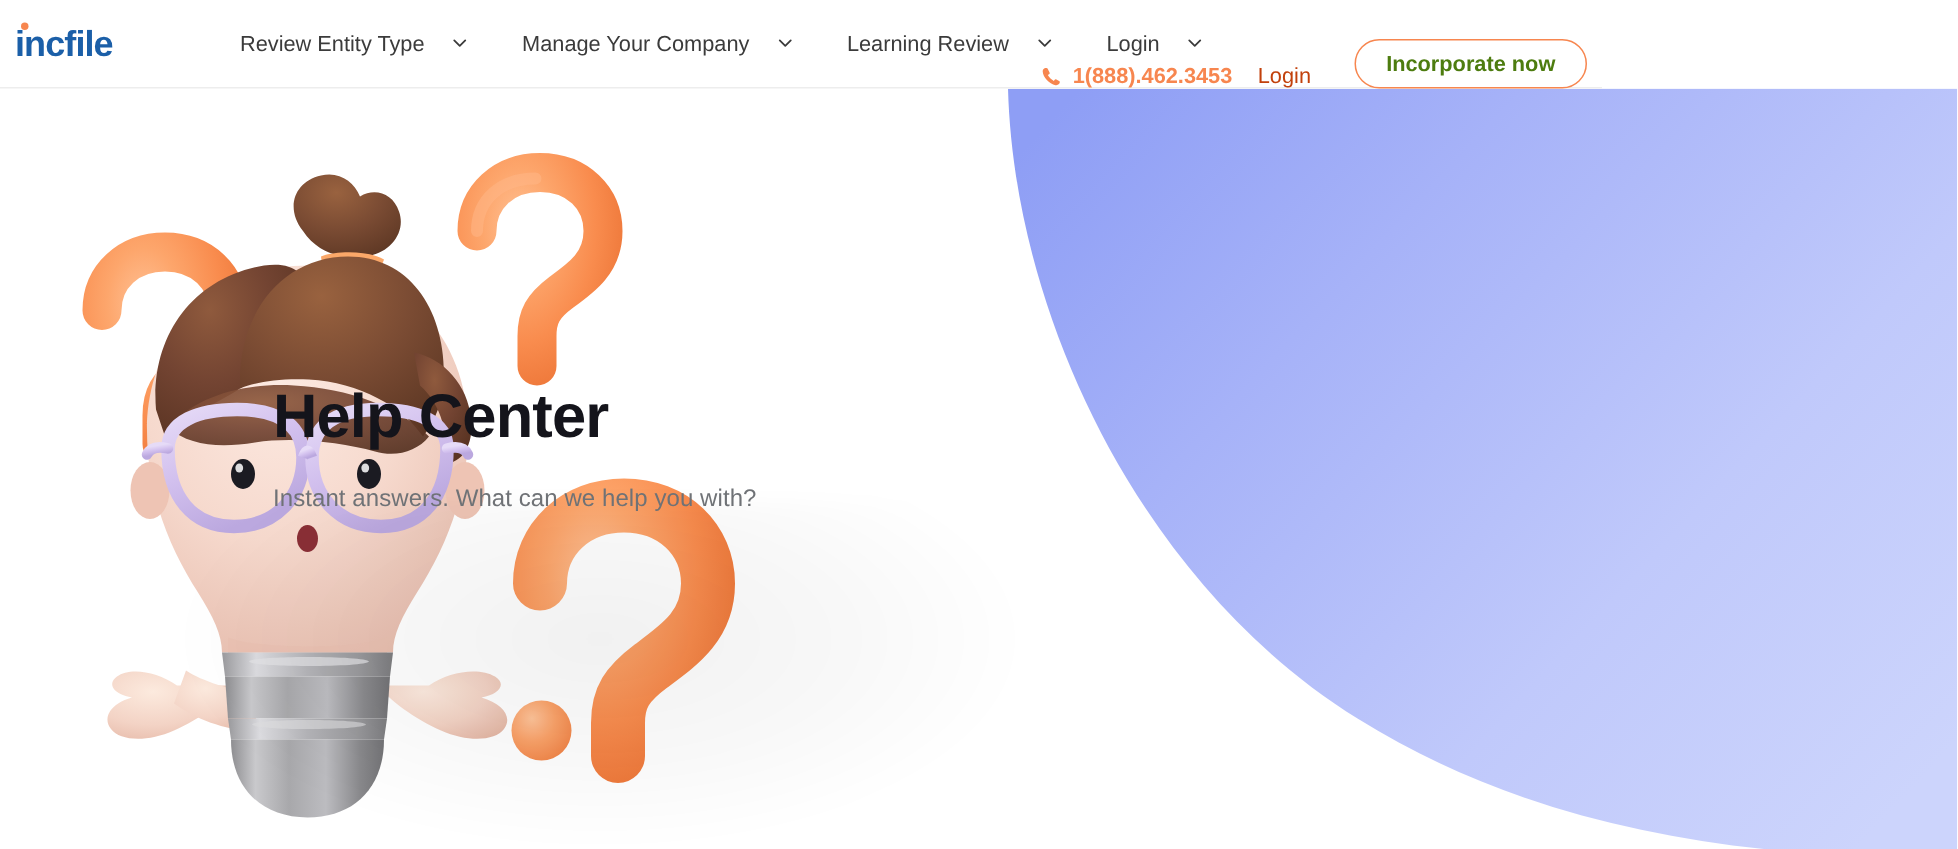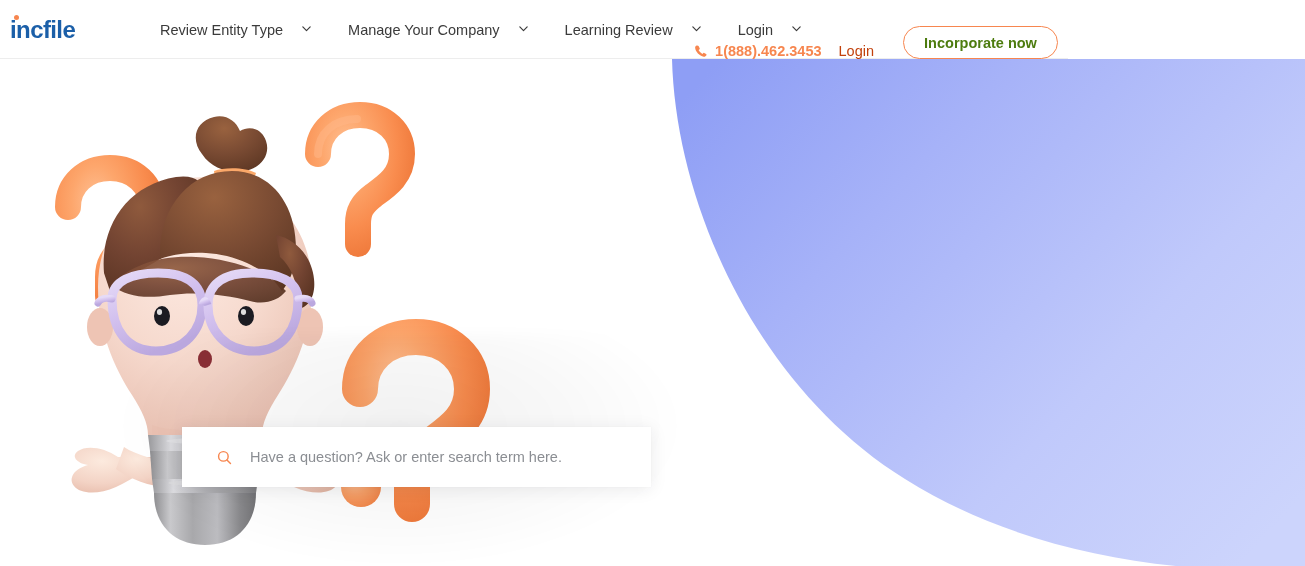--- a/index.html
+++ b/index.html
@@ -347,24 +347,19 @@
           <path d="M152,420 L258,420 L256,434 L154,434 Z" fill="url(#metalRing)"></path>
           <path d="M154,434 L256,434 C256,466 236,486 205,486 C174,486 154,466 154,434 Z" fill="url(#metalGrad)"></path>
           <path d="M166,382 C168,378 244,378 246,382 C244,386 168,386 166,382 Z" fill="#e3e3e6" opacity="0.7"></path>
           <path d="M168,424 C170,420 242,420 244,424 C242,428 170,428 168,424 Z" fill="#dededf" opacity="0.6"></path>
         </g>
       </g>
     </svg>
 
     <div class="soft-shadow"></div>
 
-
-    <div class="searchbox">
-      <span class="search-icon">
-        <svg viewBox="0 0 16 16" width="15" height="15">
-          <circle cx="6.8" cy="6.8" r="5.1" fill="none" stroke="#f7864f" stroke-width="1.5"></circle>
-          <line x1="10.6" y1="10.6" x2="14.4" y2="14.4" stroke="#f7864f" stroke-width="1.5" stroke-linecap="round"></line>
-        </svg>
-      </span>
-      <input class="search-input" type="text" placeholder="Have a question? Ask or enter search term here." style="">
+    <div class="hero-text">
+      <div class="hero-title">Help Center</div>
+      <div class="hero-sub">Instant answers. What can we help you with?</div>
     </div>
+
   </div>
 </div>
 
 </body></html>

